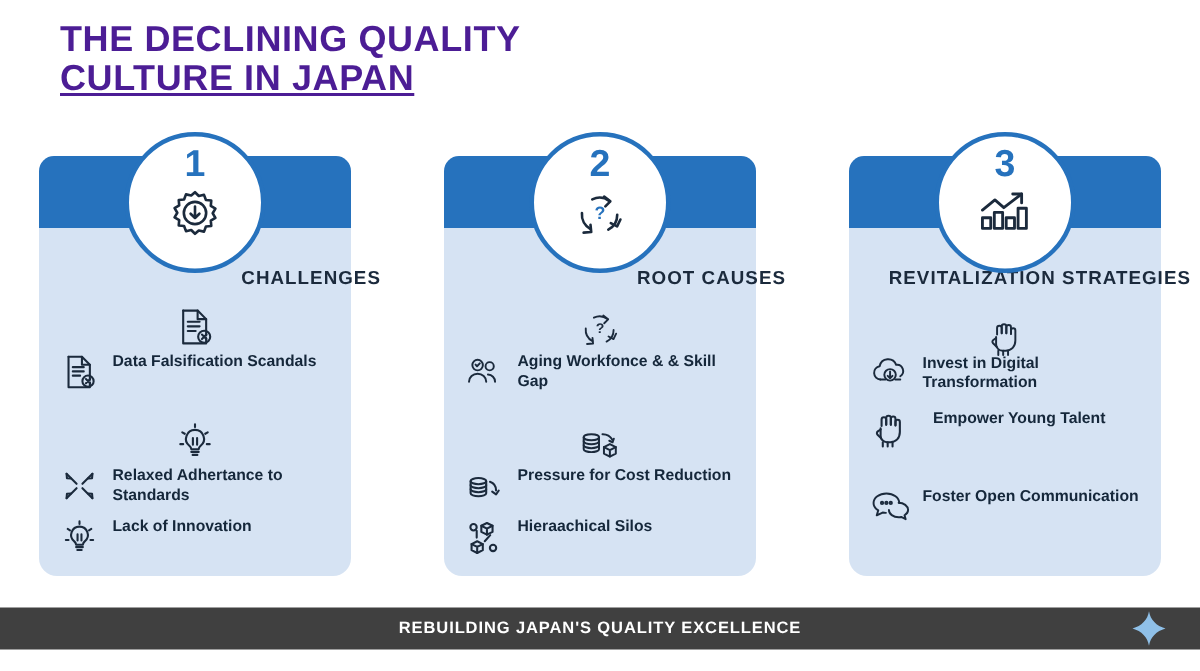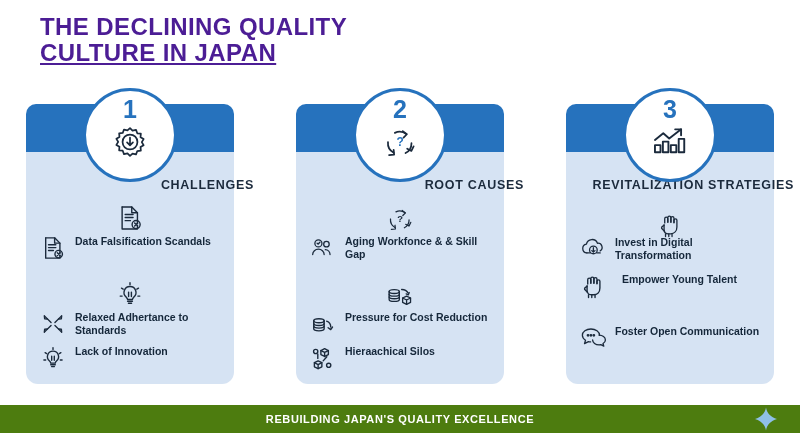--- a/index.html
+++ b/index.html
@@ -68,21 +68,21 @@
   }
   .item .ico{flex:0 0 26px;width:26px;height:26px;margin-top:1px;}
   .item .lbl{
     font-size:10.5px;line-height:12.5px;color:#15273a;
     font-weight:bold;padding-top:1px;
   }
 
   
   .footer{
     position:absolute;left:0;top:405px;width:800px;height:28px;
-    background:#4d7c0f;
+    background:#404040;
   }
   .footer-text{
     position:absolute;left:0;top:0;width:800px;height:28px;
     display:flex;align-items:center;justify-content:center;
     font-size:11px;font-weight:bold;letter-spacing:0.6px;
     color:#ffffff;text-transform:uppercase;
   }
   .footer-star{
     position:absolute;right:22px;top:50%;transform:translateY(-50%);
   }

